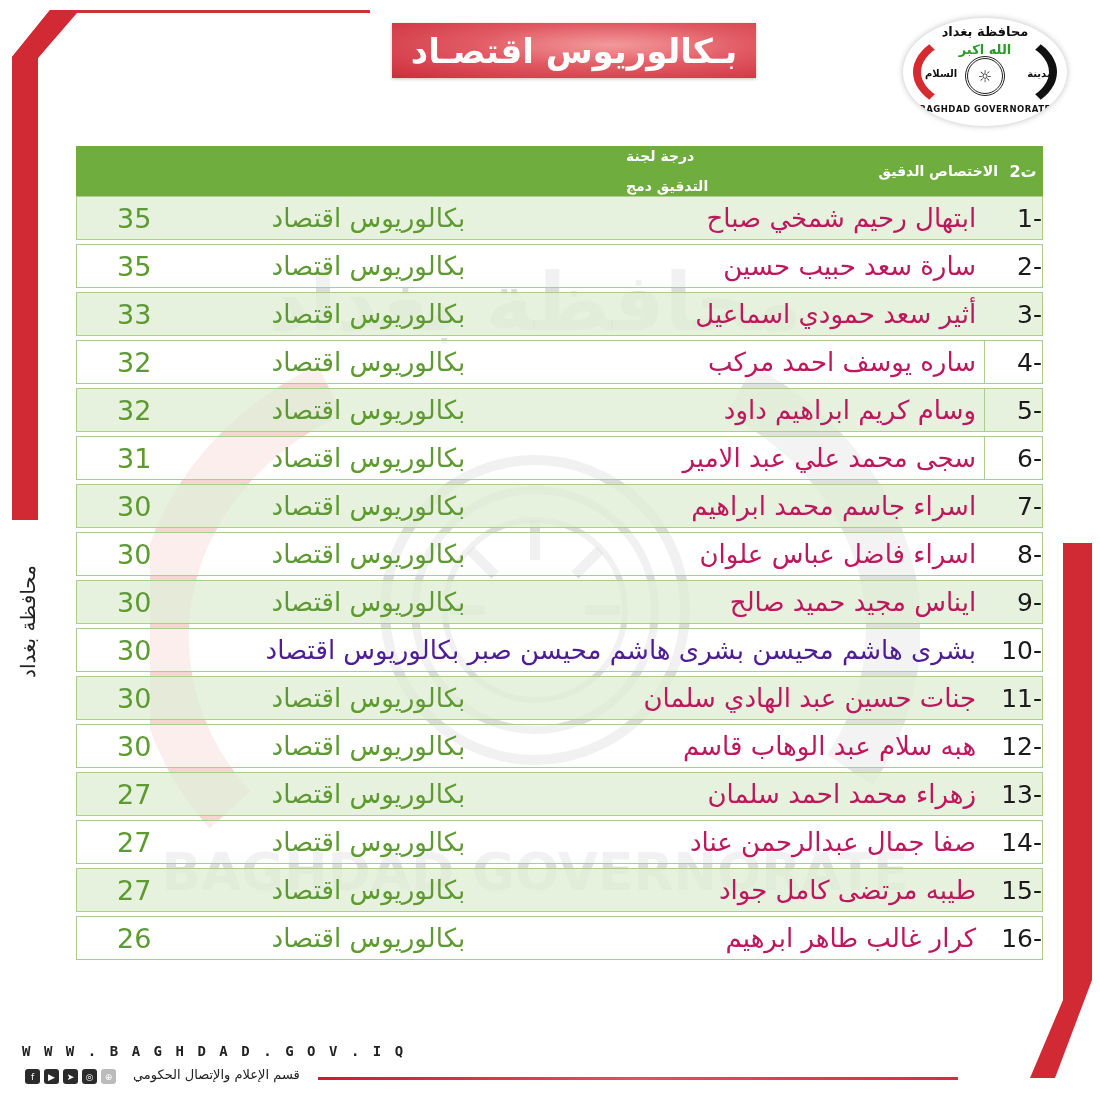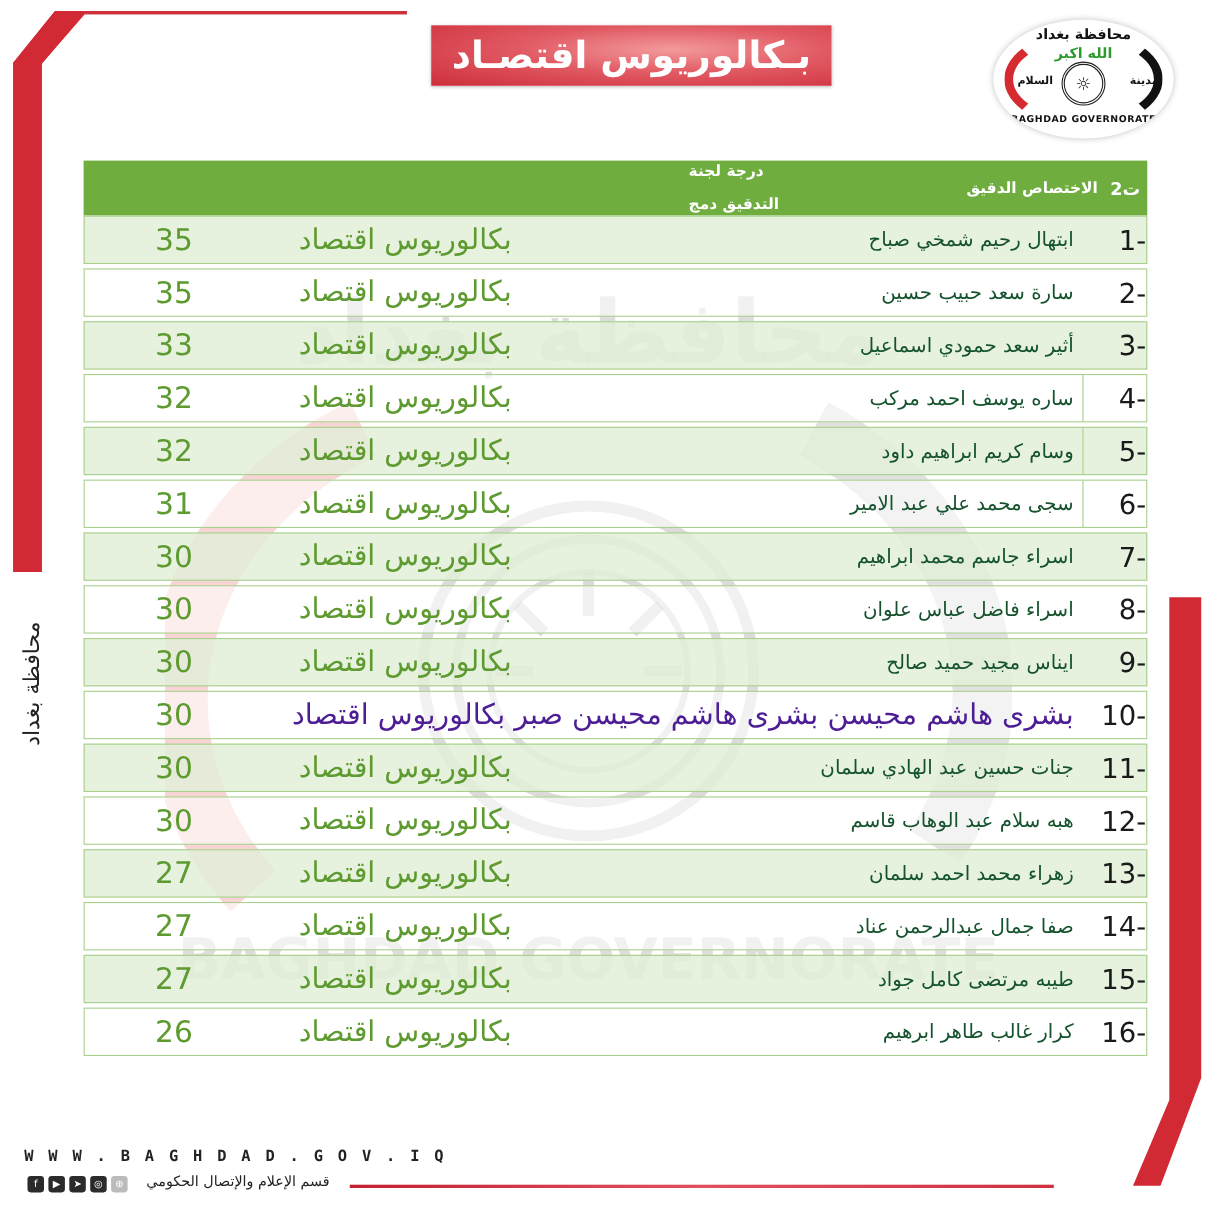--- a/index.html
+++ b/index.html
@@ -74,23 +74,23 @@
     border:1.5px solid #a8cf8c; box-sizing:border-box; position:relative;
   }
   .row.tint { background:rgba(226,238,216,0.85); }
   .row.plain { background:rgba(255,255,255,0.6); }
   .row.first { margin-top:0; }
   .cell-no {
     width:58px; font-size:25px; color:#1a1a1a; display:flex; align-items:center; justify-content:flex-end;
     padding-left:8px; box-sizing:border-box; direction:ltr; height:100%;
   }
   .cell-no.boxed { border-left:1.5px solid #a8cf8c; }
-  .cell-name { width:520px; font-size:18px; color:#14532d; padding-right:8px; box-sizing:border-box; white-space:nowrap; overflow:visible; }
+  .cell-name { width:520px; font-size:26px; color:#be185d; padding-right:8px; box-sizing:border-box; white-space:nowrap; overflow:visible; }
   .cell-spec { width:220px; font-size:26px; color:#5d9a2f; white-space:nowrap; }
-  .cell-grade { width:169px; font-size:27px; color:#5d9a2f; text-align:left; padding-left:64px; box-sizing:border-box; direction:ltr;}
+  .cell-grade { width:169px; font-size:27px; color:#5d9a2f; text-align:left; padding-left:40px; box-sizing:border-box; direction:ltr;}
   .cell-name-wide { width:740px; font-size:26px; color:#4c1d95; padding-right:8px; box-sizing:border-box; white-space:nowrap; }
 
   
   .footer-url {
     position:absolute; left:22px; top:1043px; font-size:14px; font-weight:bold; color:#222;
     letter-spacing:13.5px; font-family:"DejaVu Sans Mono", monospace;
   }
   .footer-social { position:absolute; left:25px; top:1069px; display:flex; gap:4px; }
   .soc {
     width:15px; height:15px; border-radius:3px; background:#2b2b2b; color:#fff;

